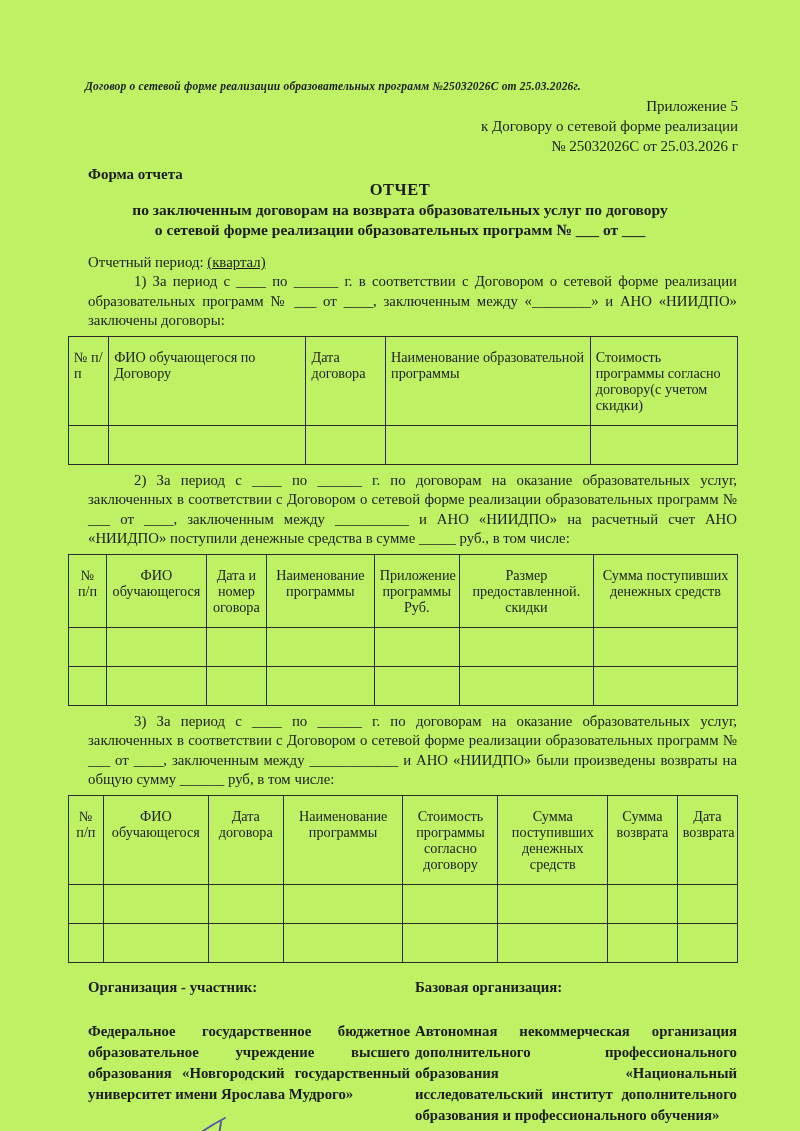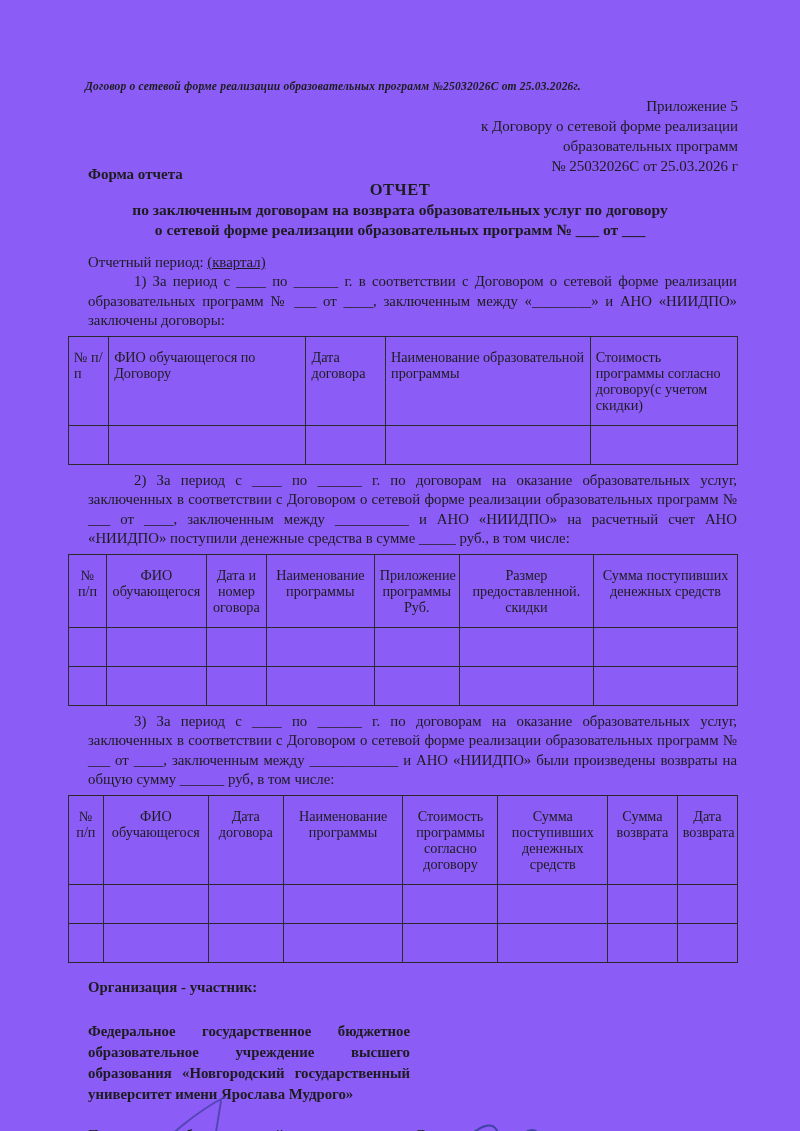--- a/index.html
+++ b/index.html
@@ -1,20 +1,20 @@
 <!DOCTYPE html>
 <html><head>
 <meta charset="utf-8">
 <style>
   html,body{margin:0;padding:0;background:#e8e8e8;}
   .page{
     position:relative;
     width:800px;height:1131px;
     margin:0 auto;
-    background:#8b5cf6;
+    background:#bef264;
     font-family:"Liberation Serif","DejaVu Serif",serif;
     color:#1c1c1e;
     overflow:hidden;
   }
   
   .hdr{position:relative;height:180px;}
   .contract-line{
     position:absolute;left:85px;top:80px;width:640px;
     font-style:italic;font-weight:600;font-size:11.5px;letter-spacing:.2px;
   }
@@ -68,21 +68,20 @@
 </head>
 <body>
 
 <div class="page">
 
   <div class="hdr">
     <div class="contract-line">Договор о сетевой форме реализации образовательных программ №25032026С от 25.03.2026г.</div>
     <div class="appendix">
       <div>Приложение 5</div>
       <div>к Договору о сетевой форме реализации</div>
-      <div>образовательных программ</div>
       <div>№ 25032026С  от 25.03.2026 г</div>
     </div>
     <div class="form-label">Форма отчета</div>
   </div>
 
   <div class="title">
     <div class="t1">ОТЧЕТ</div>
     <div>по заключенным договорам на возврата образовательных услуг по договору</div>
     <div>о сетевой форме реализации образовательных программ № ___ от ___</div>
   </div>
@@ -211,20 +210,24 @@
         </tr>
       </tbody>
     </table>
 
   <div class="org-section">
     <div class="org-col left">
       <div class="org-label">Организация - участник:</div>
       <div class="org-name">Федеральное государственное бюджетное образовательное учреждение высшего образования «Новгородский государственный университет имени Ярослава Мудрого»</div>
     </div>
     <div class="org-spacer"></div>
+    <div class="org-col right">
+      <div class="org-label">Базовая организация:</div>
+      <div class="org-name">Автономная некоммерческая организация дополнительного профессионального образования «Национальный исследовательский институт дополнительного образования и профессионального обучения»</div>
+    </div>
   </div>
 
   <div class="sig-section">
     <div class="sig-grid">
       <div class="sig-col-l">
         <div class="sig-role">Проректор по образовательной деятельности</div>
         <div class="sig-line"><span>__________</span><span>Ефременков А.Б.</span></div>
         <div>М.П. (при наличии)</div>
       </div>
       <div class="sig-col-r">

